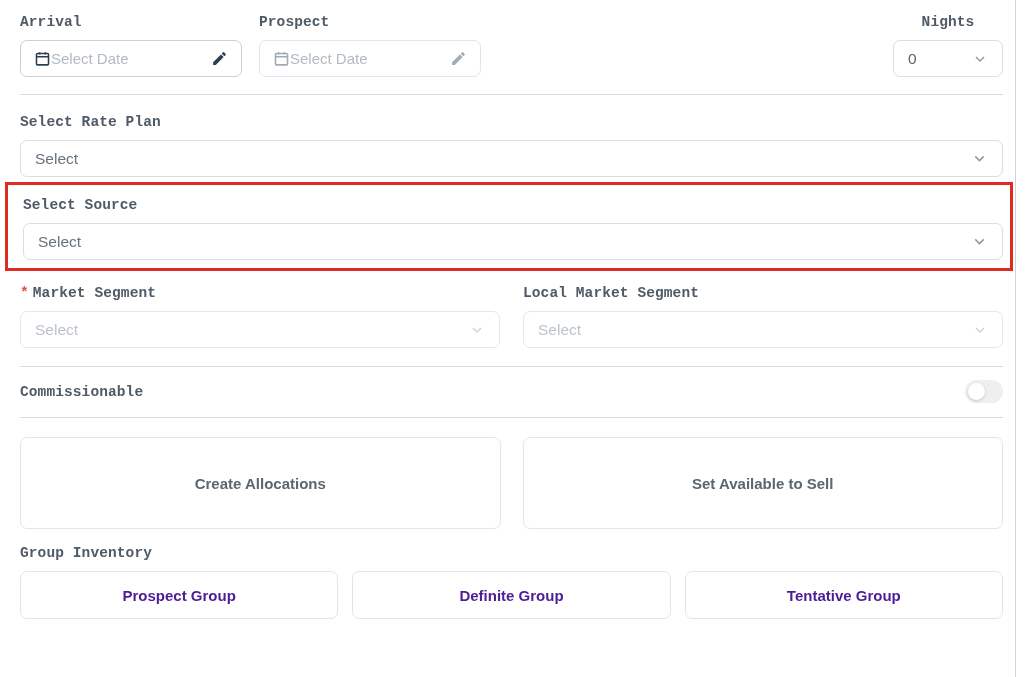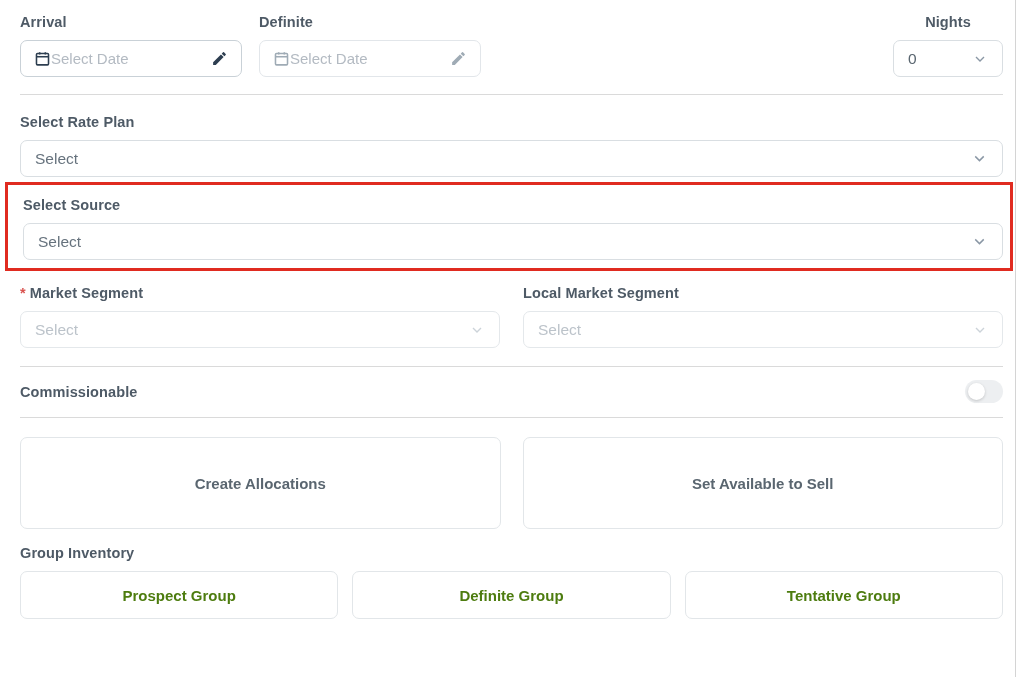--- a/index.html
+++ b/index.html
@@ -11,21 +11,21 @@
   }
   .page { position:relative; width:1026px; height:677px; background:#fff; }
   .right-edge {
     position:absolute; top:0; bottom:0; right:10px; width:1px;
     background:#d4d4d4;
   }
   .content { padding:14px 23px 0 20px; }
 
   .field-label {
     font-size:14.5px; font-weight:700; color:#4e5a66;
-    letter-spacing:.1px; margin-bottom:10px; display:block;
+    letter-spacing:.1px; margin-bottom:10px; display:block;font-family:Liberation Mono, monospace;
   }
   .required-star { color:#d9534f; margin-right:4px; font-weight:700; }
 
   
   .top-row { display:flex; align-items:flex-start; }
   .fgroup-arrival { width:222px; }
   .fgroup-departure { width:222px; margin-left:17px; }
   .fgroup-nights { width:110px; margin-left:auto;text-align:center; }
 
   .date-input {
@@ -85,21 +85,21 @@
   .big-card {
     flex:1; height:92px; border:1px solid #e2e6e9; border-radius:7px;
     display:flex; align-items:center; justify-content:center;
     font-size:15px; font-weight:700; color:#5a6670; background:#fff;
     cursor:pointer;
   }
   .btn-row { display:flex; gap:14px; }
   .group-btn {
     flex:1; height:48px; border:1px solid #e2e6e9; border-radius:7px;
     display:flex; align-items:center; justify-content:center;
-    font-size:15px; font-weight:700; color:#4d7c0f; background:#fff;
+    font-size:15px; font-weight:700; color:#4c1d95; background:#fff;
     cursor:pointer;
   }
 </style>
 </head>
 <body>
 
 <div class="page">
   <div class="content">
 
     <div class="top-row">
@@ -116,21 +116,21 @@
           <span class="placeholder-text">Select Date</span>
           <span class="icon ic-dark trailing">
             <svg width="17" height="17" viewBox="0 0 24 24" fill="currentColor">
               <path d="M3 17.25V21h3.75L17.81 9.94l-3.75-3.75L3 17.25zM20.71 7.04a1 1 0 0 0 0-1.41l-2.34-2.34a1 1 0 0 0-1.41 0l-1.83 1.83 3.75 3.75 1.83-1.83z"></path>
             </svg>
           </span>
         </div>
       </div>
 
       <div class="fgroup-departure">
-        <span class="field-label">Definite</span>
+        <span class="field-label">Prospect</span>
         <div class="date-input muted">
           <span class="icon ic-gray">
             <svg width="17" height="17" viewBox="0 0 24 24" fill="none" stroke="currentColor" stroke-width="2.2">
               <rect x="3.5" y="5" width="17" height="16" rx="1.5"></rect>
               <path d="M3.5 9.5h17"></path>
               <path d="M8 3v3.5M16 3v3.5"></path>
             </svg>
           </span>
           <span class="placeholder-text">Select Date</span>
           <span class="icon ic-gray trailing">

